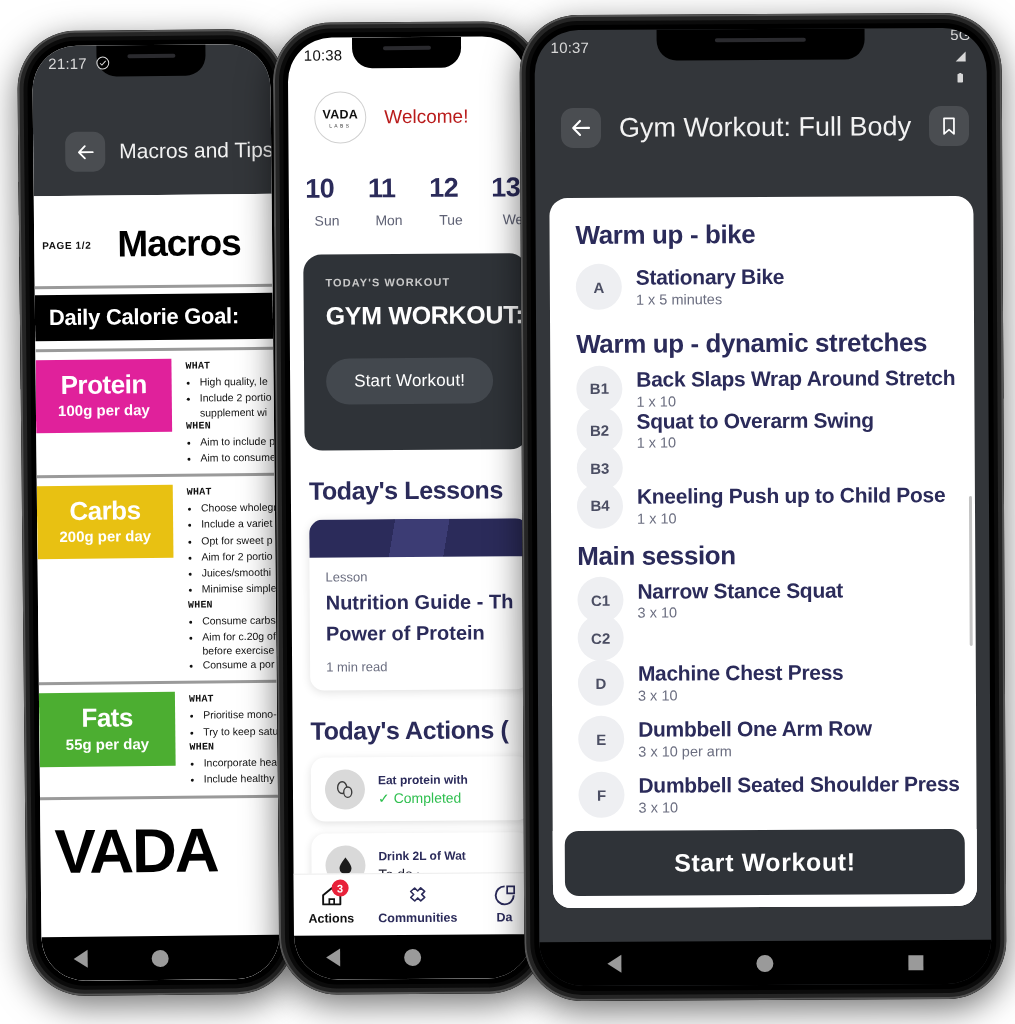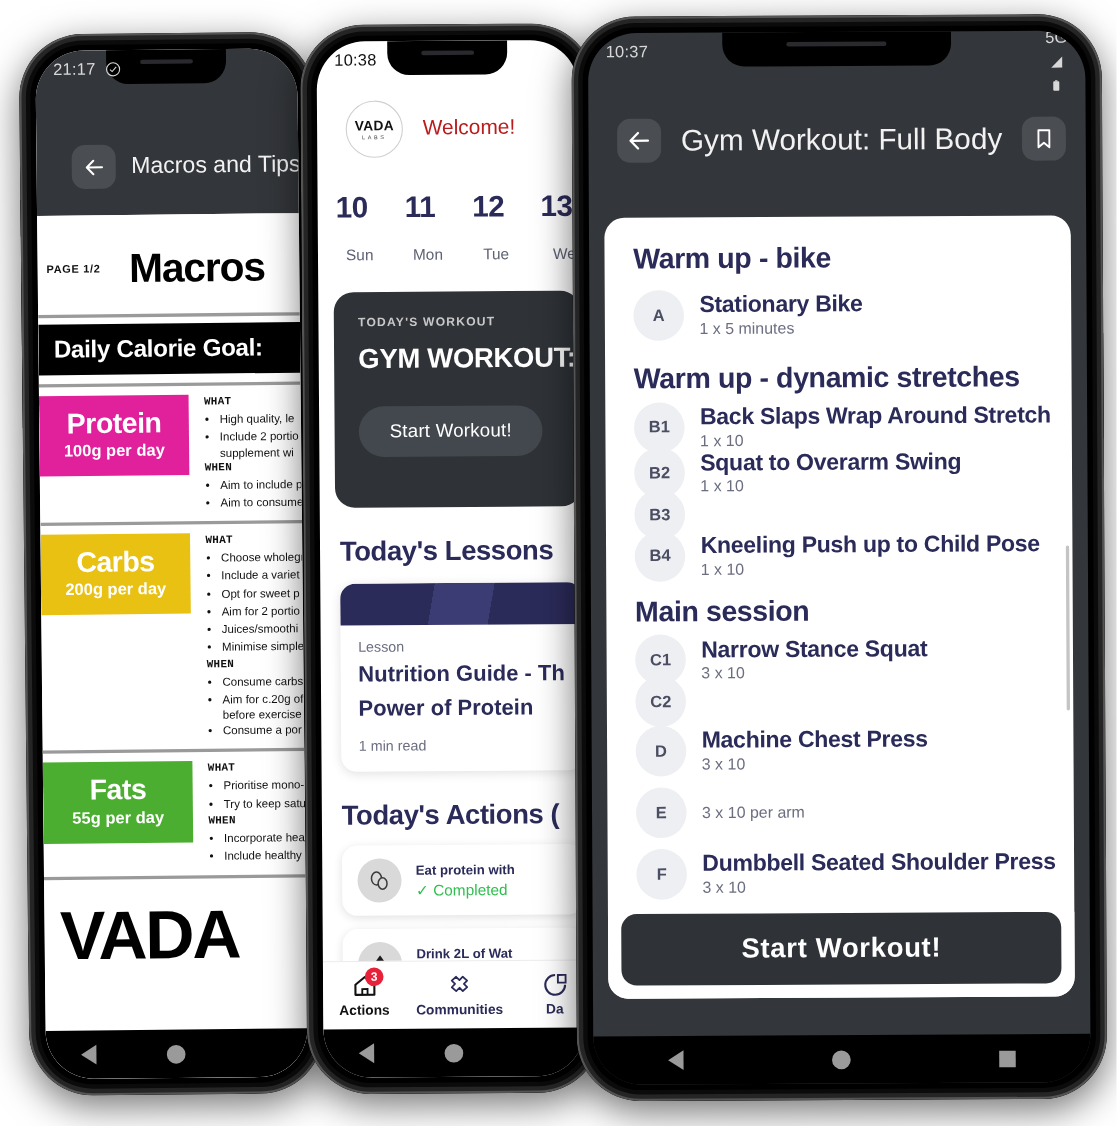--- a/index.html
+++ b/index.html
@@ -80,21 +80,21 @@
   .p2-status { color:#111; }
   .brandrow { display:flex; align-items:center; gap:18px; padding: 20px 0 0 26px; }
   .logo-circle { width:52px;height:52px;border-radius:50%;border:1.4px solid #d0d0d0;
                  display:flex;flex-direction:column;align-items:center;justify-content:center;flex:none;}
   .logo-circle .lg1 { font-size:12.5px; font-weight:800; letter-spacing:.3px; color:#111; }
   .logo-circle .lg2 { font-size:5px; letter-spacing:2.4px; color:#444; margin-top:1px; }
   .welcome { font-size:19px; color:#b91c1c; }
   .datestrip { display:flex; gap:0; padding: 30px 0 26px 0; }
   .dcell { flex:none; width:62px; text-align:center; }
   .dcell .dnum { font-size:27px; font-weight:800; color:#2b2b5a; letter-spacing:-.5px; }
-  .dcell .ddow { font-size:14px; color:#5f6275; margin-top:19px;padding-left:14px; }
+  .dcell .ddow { font-size:14px; color:#5f6275; margin-top:8px;padding-left:14px; }
   .workout-card { background:#2f3338; color:#fff; border-radius:18px; margin:0 0 0 14px;
                   padding:22px 22px 30px; min-height:196px; }
   .wc-kicker { font-size:11px; letter-spacing:1.1px; color:#c9c9c9; font-weight:600; }
   .wc-title { font-size:25px; font-weight:800; margin-top:13px; white-space:nowrap; letter-spacing:-.3px; }
   .wc-btn { display:inline-block; margin-top:28px; background:#43484e; color:#fff;
             border-radius:26px; padding:13px 28px; font-size:17px; letter-spacing:.2px; }
   .sec-h { font-size:25px; font-weight:800; color:#2b2b5a; padding:26px 0 0 18px; letter-spacing:-.4px; white-space:nowrap; }
   .lesson-card { margin:14px 0 0 18px; border-radius:14px; background:#fff;
                  box-shadow:0 2px 10px rgba(0,0,0,.12); overflow:hidden; }
   .lesson-img { height:38px; background:linear-gradient(100deg,#2b2b5a 0 38%,#3c3c74 38% 62%,#2b2b5a 62%); }
@@ -462,20 +462,21 @@
             <div class="ex ex-rowpad">
               <div class="ex-badge">D</div>
               <div>
                   <div class="ex-name">Machine Chest Press</div>
                    <div class="ex-sets">3 x 10</div>
                 </div>
             </div>
             <div class="ex ex-rowpad">
               <div class="ex-badge">E</div>
               <div>
+                  <div class="ex-name">Dumbbell One Arm Row</div>
                    <div class="ex-sets">3 x 10 per arm</div>
                 </div>
             </div>
             <div class="ex ex-rowpad">
               <div class="ex-badge">F</div>
               <div>
                   <div class="ex-name">Dumbbell Seated Shoulder Press</div>
                    <div class="ex-sets">3 x 10</div>
                 </div>
             </div>

